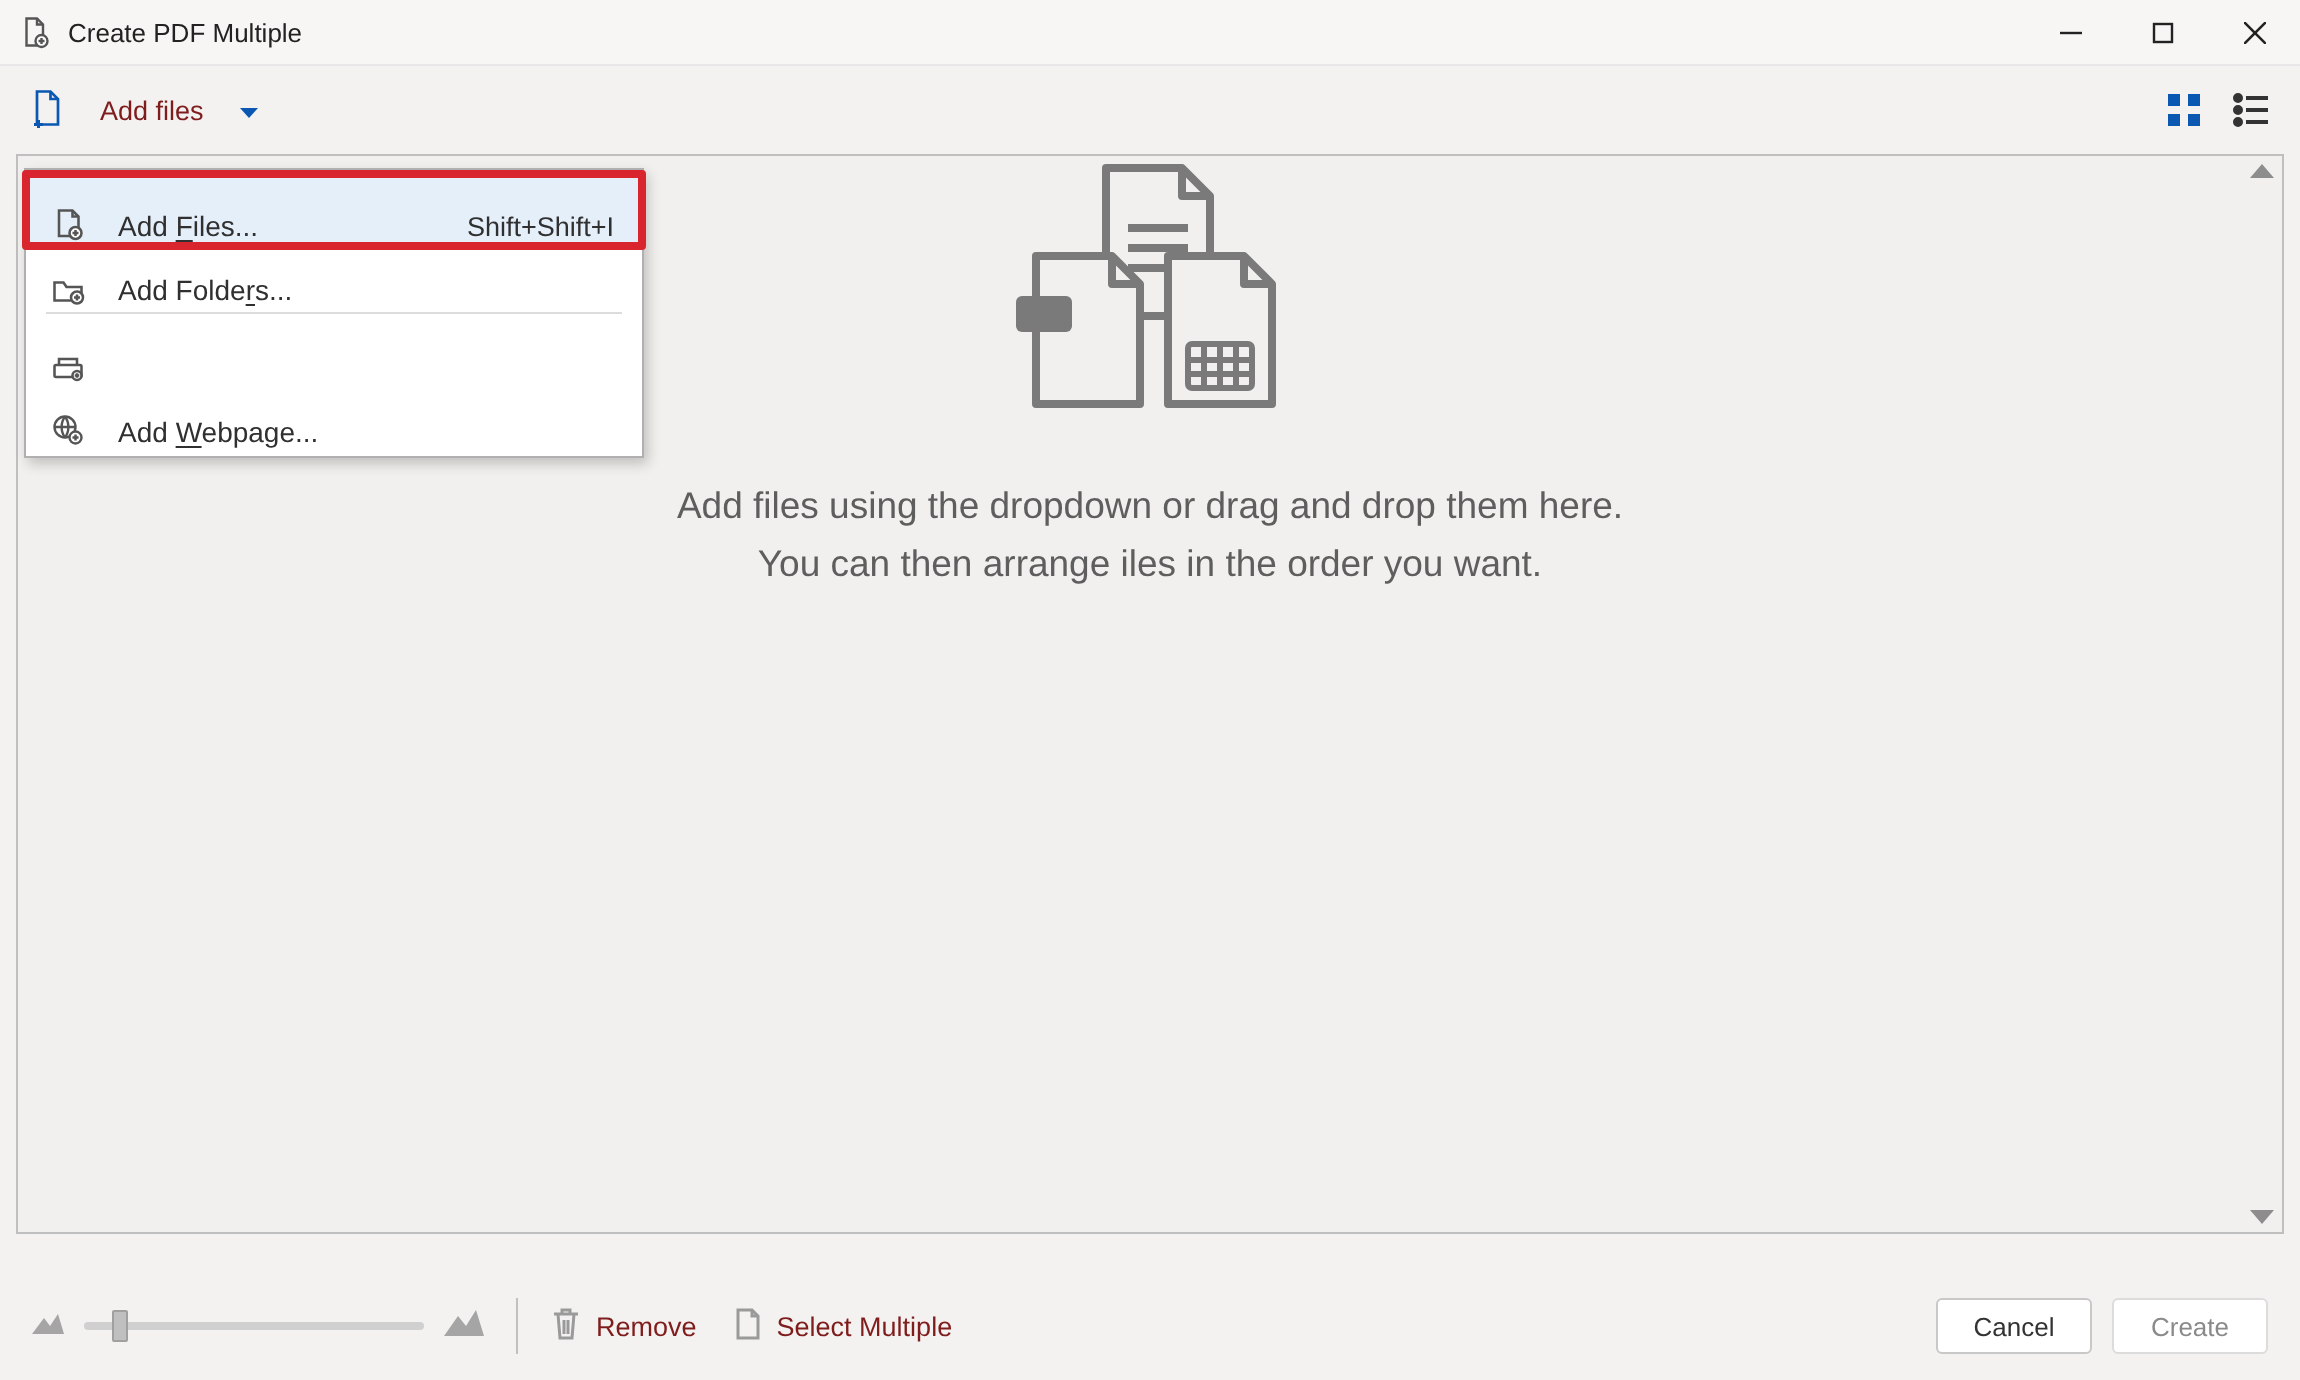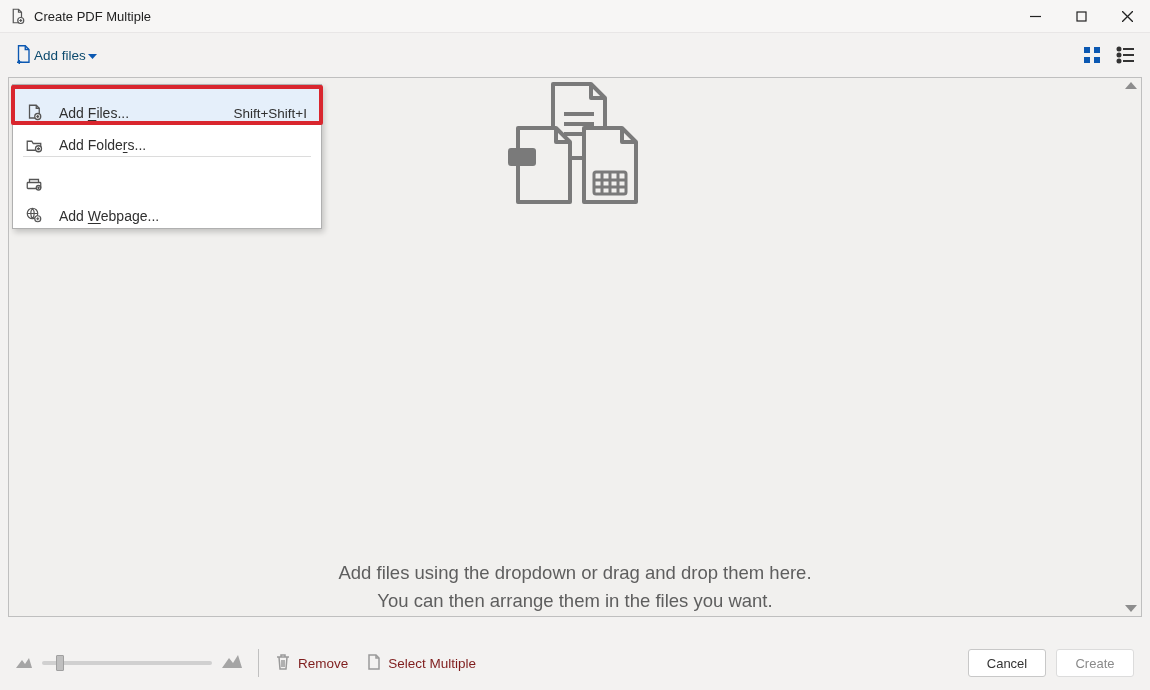--- a/index.html
+++ b/index.html
@@ -8,27 +8,27 @@
   
   .titlebar { height: 33px; display: flex; align-items: center; background: #f7f6f5; border-bottom: 1px solid #e8e6e6; }
   .titlebar .app-icon { width: 20px; height: 20px; margin: 0 7px; display:flex; align-items:center; justify-content:center; }
   .titlebar .title { font-size: 13px; color: #222; }
   .win-controls { margin-left: auto; display: flex; }
   .win-btn { width: 46px; height: 33px; display: flex; align-items: center; justify-content: center; color: #222; }
   .win-btn svg { width: 11px; height: 11px; }
 
   
   .toolbar { height: 44px; display: flex; align-items: center; padding: 0 14px; }
-  .add-files-btn { display: flex; align-items: center; gap: 2px; color: #0c4a6e; font-size: 13.5px; cursor: pointer; }
+  .add-files-btn { display: flex; align-items: center; gap: 18px; color: #7f1d1d; font-size: 13.5px; cursor: pointer; }
   .add-files-btn .caret { color: #0b58b2; }
   .view-toggles { margin-left: auto; display: flex; gap: 14px; align-items:center; }
   .view-btn svg { display:block; }
 
   
-  .main { margin: 0 8px; height: 540px; border: 1px solid #bfbfbf; background: #f1f0ee; position: relative; display: flex; flex-direction: column; align-items: center; justify-content: space-between; }
+  .main { margin: 0 8px; height: 540px; border: 1px solid #bfbfbf; background: #f1f0ee; position: relative; display: flex; flex-direction: column; align-items: center; justify-content: flex-start; }
   .drop-illustration { margin-bottom: 26px; }
   .drop-text { color: #5e5e5e; font-size: 18.5px; text-align: center; line-height: 1.55; }
   .scroll-ind { position: absolute; right: 4px; width: 0; height: 0; border-left: 6px solid transparent; border-right: 6px solid transparent; }
   .scroll-up { top: 4px; border-bottom: 7px solid #8d8d8d; }
   .scroll-down { bottom: 4px; border-top: 7px solid #8d8d8d; }
 
   
   .dropdown { position: absolute; left: 12px; top: 84px; width: 310px; background: #fff; border: 1px solid #b0b0b0; box-shadow: 2px 3px 6px rgba(0,0,0,0.2); z-index: 50; padding: 4px 0; }
   .menu-item { height: 32px; display: flex; align-items: flex-end; padding: 0 14px 0 10px; font-size: 14px; color: #303030; gap: 14px; cursor: pointer; }
   .menu-item .micon { width: 22px; display:flex; justify-content:center; }
@@ -147,21 +147,21 @@
             <line x1="104" y1="109" x2="136" y2="109"></line>
           <line x1="112" y1="94" x2="112" y2="116"></line>
             <line x1="120" y1="94" x2="120" y2="116"></line>
             <line x1="128" y1="94" x2="128" y2="116"></line>
         </g>
       </g>
     </svg>
   </div>
   <div class="drop-text">
     <div>Add files using the dropdown or drag and drop them here.</div>
-    <div>You can then arrange them in the files you want.</div>
+    <div>You can then arrange iles in the order you want.</div>
   </div>
   <div class="scroll-ind scroll-down"></div>
 </div>
 
 <div class="dropdown">
   <div class="menu-item hl">
     <span class="micon">
       <svg width="18" height="18" viewBox="0 0 24 24" fill="none" stroke="#555" stroke-width="1.7">
         <path d="M6 3h9l4 4v13H6z"></path>
           <path d="M15 3v4h4"></path>

